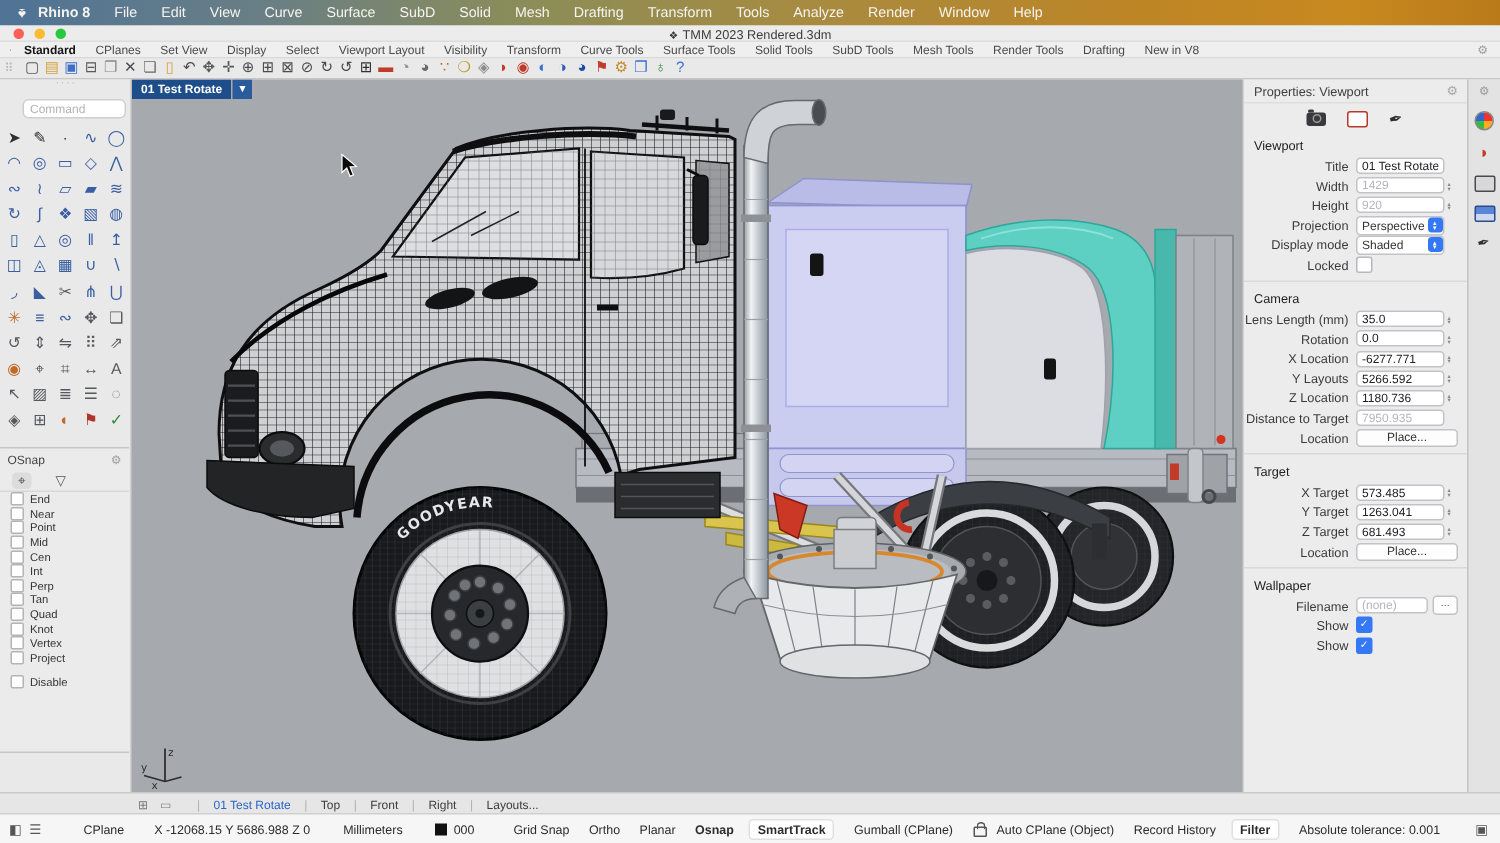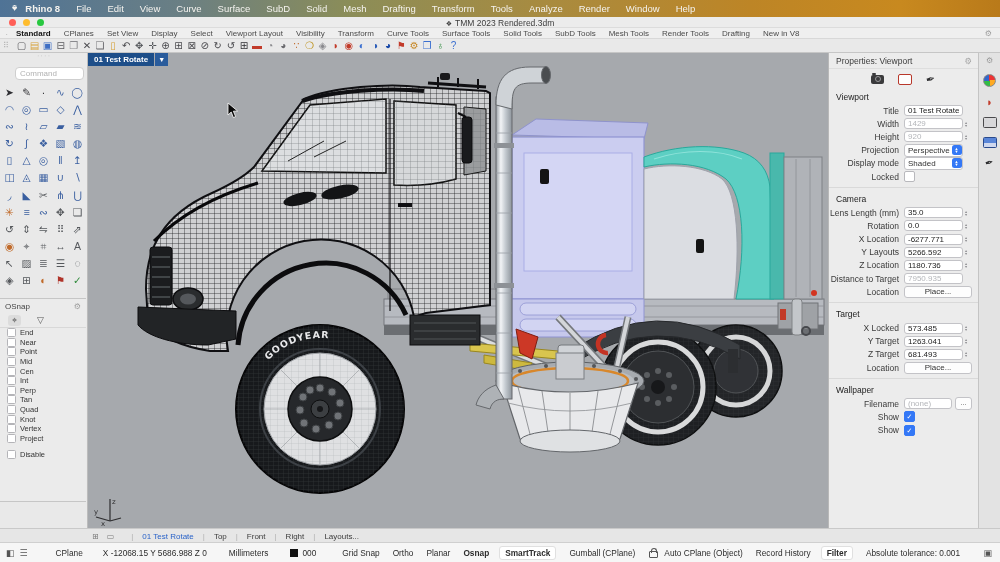--- a/index.html
+++ b/index.html
@@ -712,21 +712,21 @@
     <div class="prow">
       <span class="plabel">Location</span>
       <span class="pctl">
           <button class="pbtn">Place...</button>
         </span>
     </div>
 
     <div class="psep"></div>
     <div class="psec-head">Target</div>
     <div class="prow">
-      <span class="plabel">X Locked</span>
+      <span class="plabel">X Target</span>
       <span class="pctl">
           <input class="pinput" value="573.485" style="">
           <span class="stepper">
             <i>▴</i>
             <i>▾</i>
           </span>
         </span>
     </div>
     <div class="prow">
       <span class="plabel">Y Target</span>

